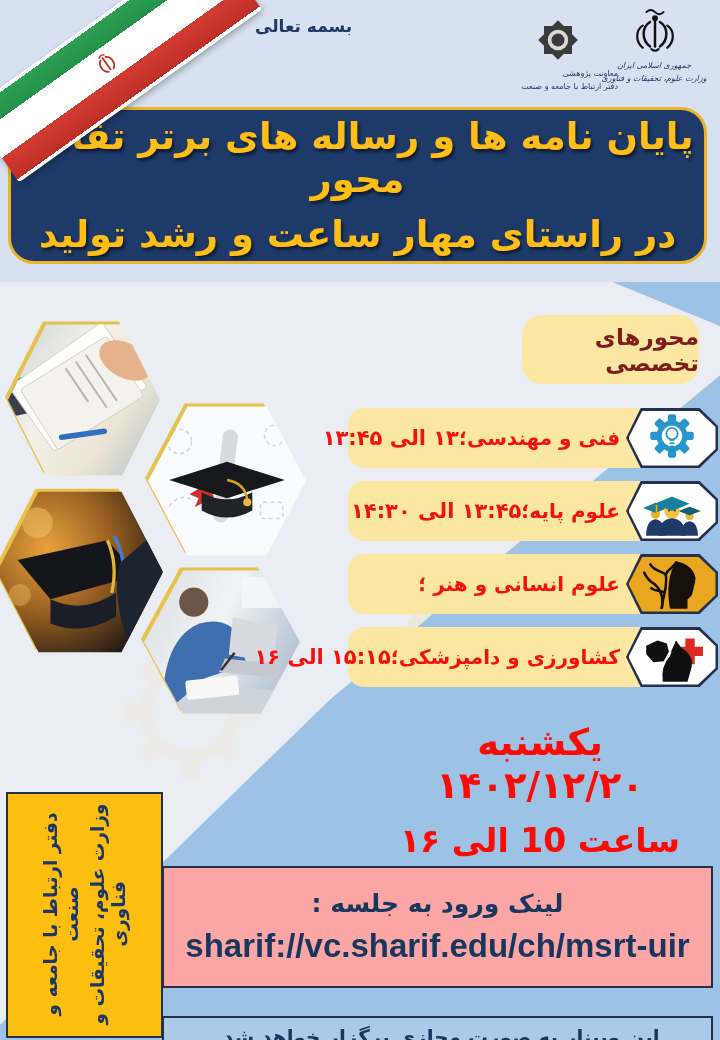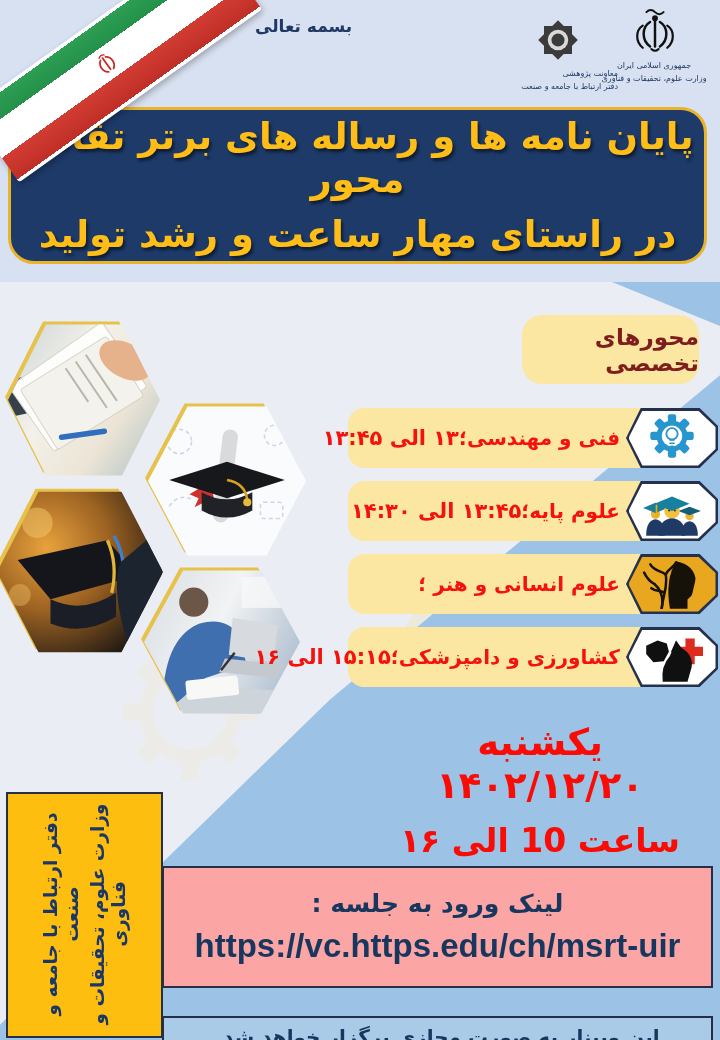--- a/index.html
+++ b/index.html
@@ -4,21 +4,21 @@
 <style>
   html,body{margin:0;padding:0;background:#888;}
   .poster{position:relative;width:720px;height:1040px;overflow:hidden;
           background:#D8E1F1;font-family:"DejaVu Sans",sans-serif;}
 
   
   .bismillah{position:absolute;left:255px;top:16px;width:180px;text-align:left;
              direction:rtl;color:#1F3864;font-weight:bold;font-size:17px;z-index:2;}
   .emblem{position:absolute;left:620px;top:6px;width:70px;height:54px;z-index:2;}
   .emblem-cap{position:absolute;left:594px;top:60px;width:120px;text-align:center;
-              font-size:8px;line-height:1.6;color:#1F3864;direction:rtl;z-index:2;}
+              font-size:8px;line-height:1.6;color:#1F3864;direction:rtl;z-index:2;font-style:italic;}
   .star{position:absolute;left:527px;top:12px;width:62px;height:56px;z-index:2;}
   .star-cap{position:absolute;left:498px;top:68px;width:120px;text-align:right;
             font-size:8px;line-height:1.6;color:#1F3864;direction:rtl;z-index:2;}
 
   
   .flag{position:absolute;left:-34px;top:16px;width:298px;height:88px;z-index:3;
         transform:rotate(-35.5deg);border-radius:3px;
         box-shadow:0 3px 6px rgba(0,0,0,.28);
         background:linear-gradient(180deg,#ffffff 0%,#ffffff 4%,
           #2E9E53 4%,#23914a 29%,#ffffff 29%,#ffffff 66%,
@@ -347,21 +347,21 @@
     </div>
   </div>
 
   <div class="date">
     <div class="d">یکشنبه ۱۴۰۲/۱۲/۲۰</div>
     <div class="h">ساعت 10 الی ۱۶</div>
   </div>
 
   <div class="linkbox">
     <div class="linklabel">لینک ورود به جلسه :</div>
-    <div class="linkurl">https://vc.https.edu/ch/msrt-uir</div>
+    <div class="linkurl">sharif://vc.sharif.edu/ch/msrt-uir</div>
   </div>
 
   <div class="note">این وبینار به صورت مجازی برگزار خواهد شد.</div>
 
   <div class="sidebox">
     <div class="rot">
       <div>دفتر ارتباط با جامعه و صنعت</div>
       <div>وزارت علوم، تحقیقات و فناوری</div>
     </div>
   </div>

